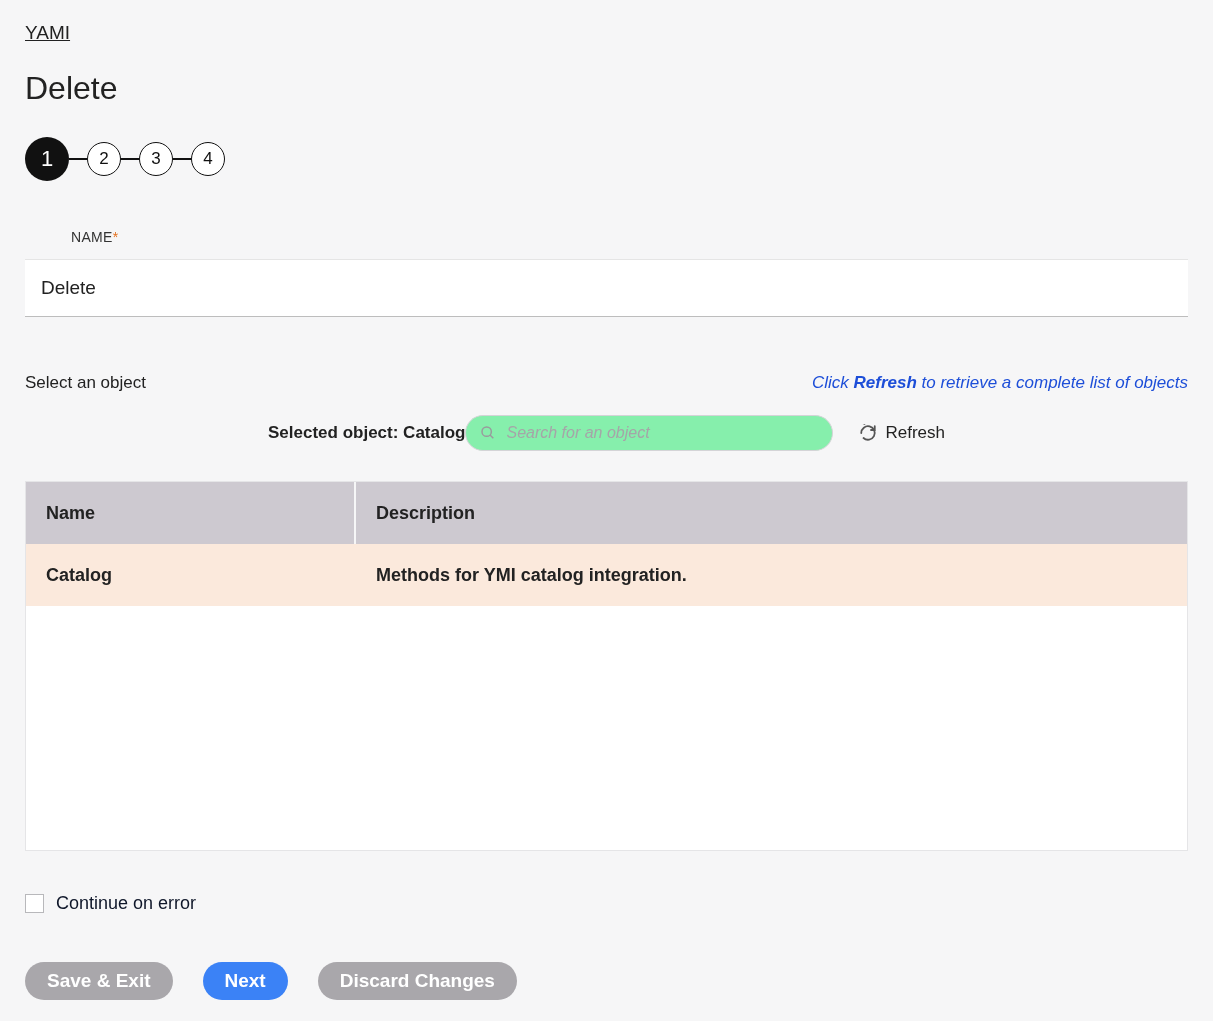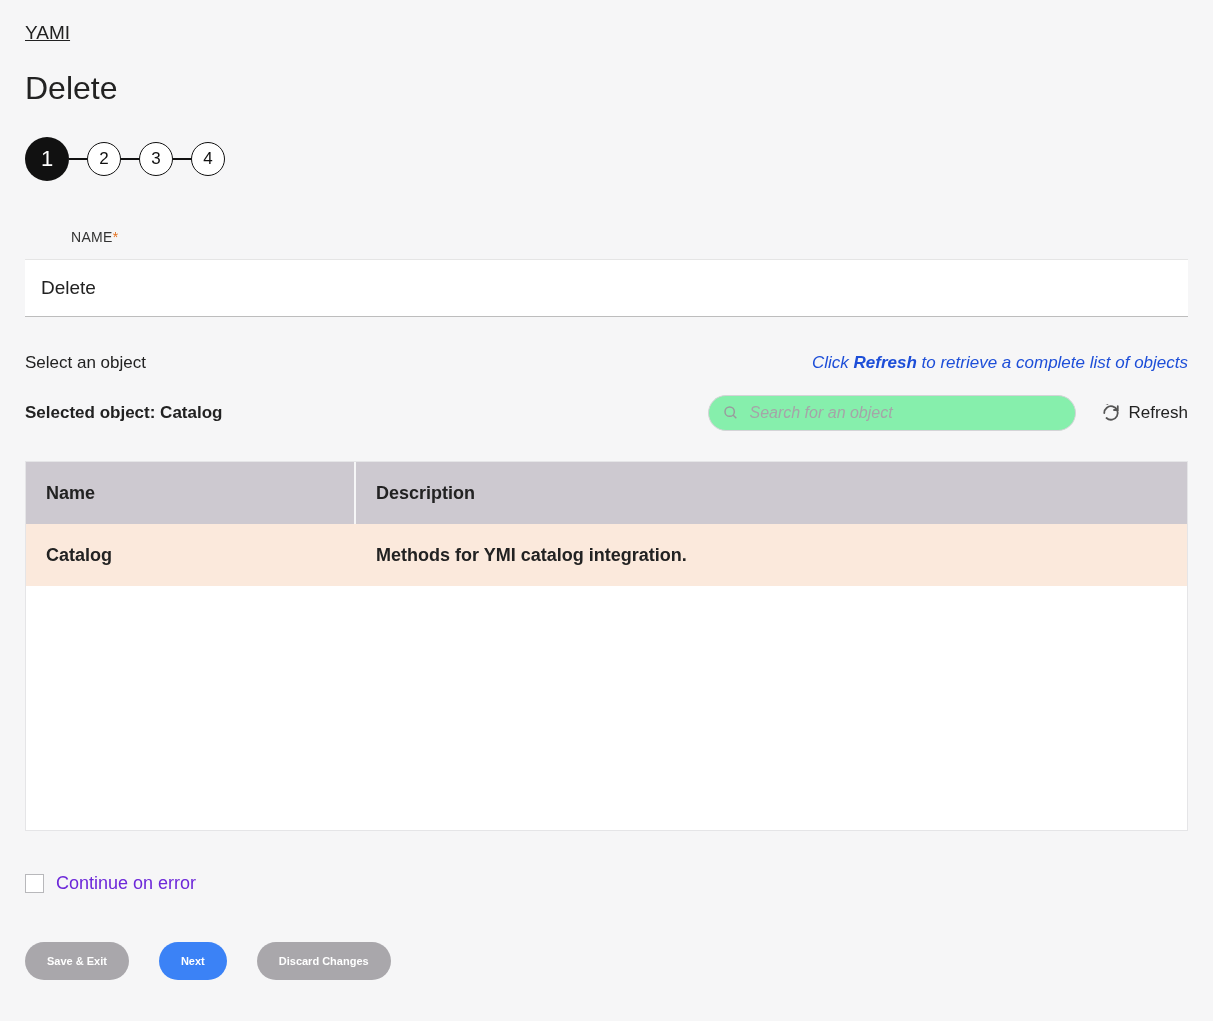--- a/index.html
+++ b/index.html
@@ -77,36 +77,36 @@
     border-bottom: 1px solid #bdbdbd;
     padding: 0 16px;
     font-size: 19px;
     color: #222;
     outline: none;
   }
   .select-row {
     display: flex;
     justify-content: space-between;
     align-items: flex-end;
-    margin-top: 36px;
+    margin-top: 56px;
   }
   .select-label {
     font-size: 17px;
     color: #222;
   }
   .refresh-hint {
     font-size: 17px;
     font-style: italic;
     color: #1d4ed8;
   }
   .refresh-hint b { font-style: italic; font-weight: 700; }
 
   .selected-row {
     display: flex;
-    justify-content: space-between;
+    justify-content: center;
     align-items: center;
     margin-top: 22px;
   }
   .selected-text {
     font-size: 17px;
     font-weight: 700;
     color: #222;
   }
   .selected-value { font-weight: 700; }
   .search-refresh {
@@ -195,34 +195,34 @@
   }
   .checkbox {
     width: 19px;
     height: 19px;
     border: 1.5px solid #b8b8bb;
     background: #fff;
     cursor: pointer;
   }
   .checkbox-label {
     font-size: 18px;
-    color: #6d28d9;
+    color: #0f172a;
   }
 
   .button-row {
     margin-top: 48px;
     display: flex;
     gap: 30px;
   }
   .btn {
     height: 38px;
     border: none;
     border-radius: 19px;
     padding: 0 22px;
-    font-size: 11px;
+    font-size: 19px;
     font-weight: 600;
     color: #fff;
     cursor: pointer;
   }
   .btn-grey { background: #a9a7ab; }
   .btn-primary { background: #3b82f6; }
 
   svg { display: block; }
 </style>
 </head>

